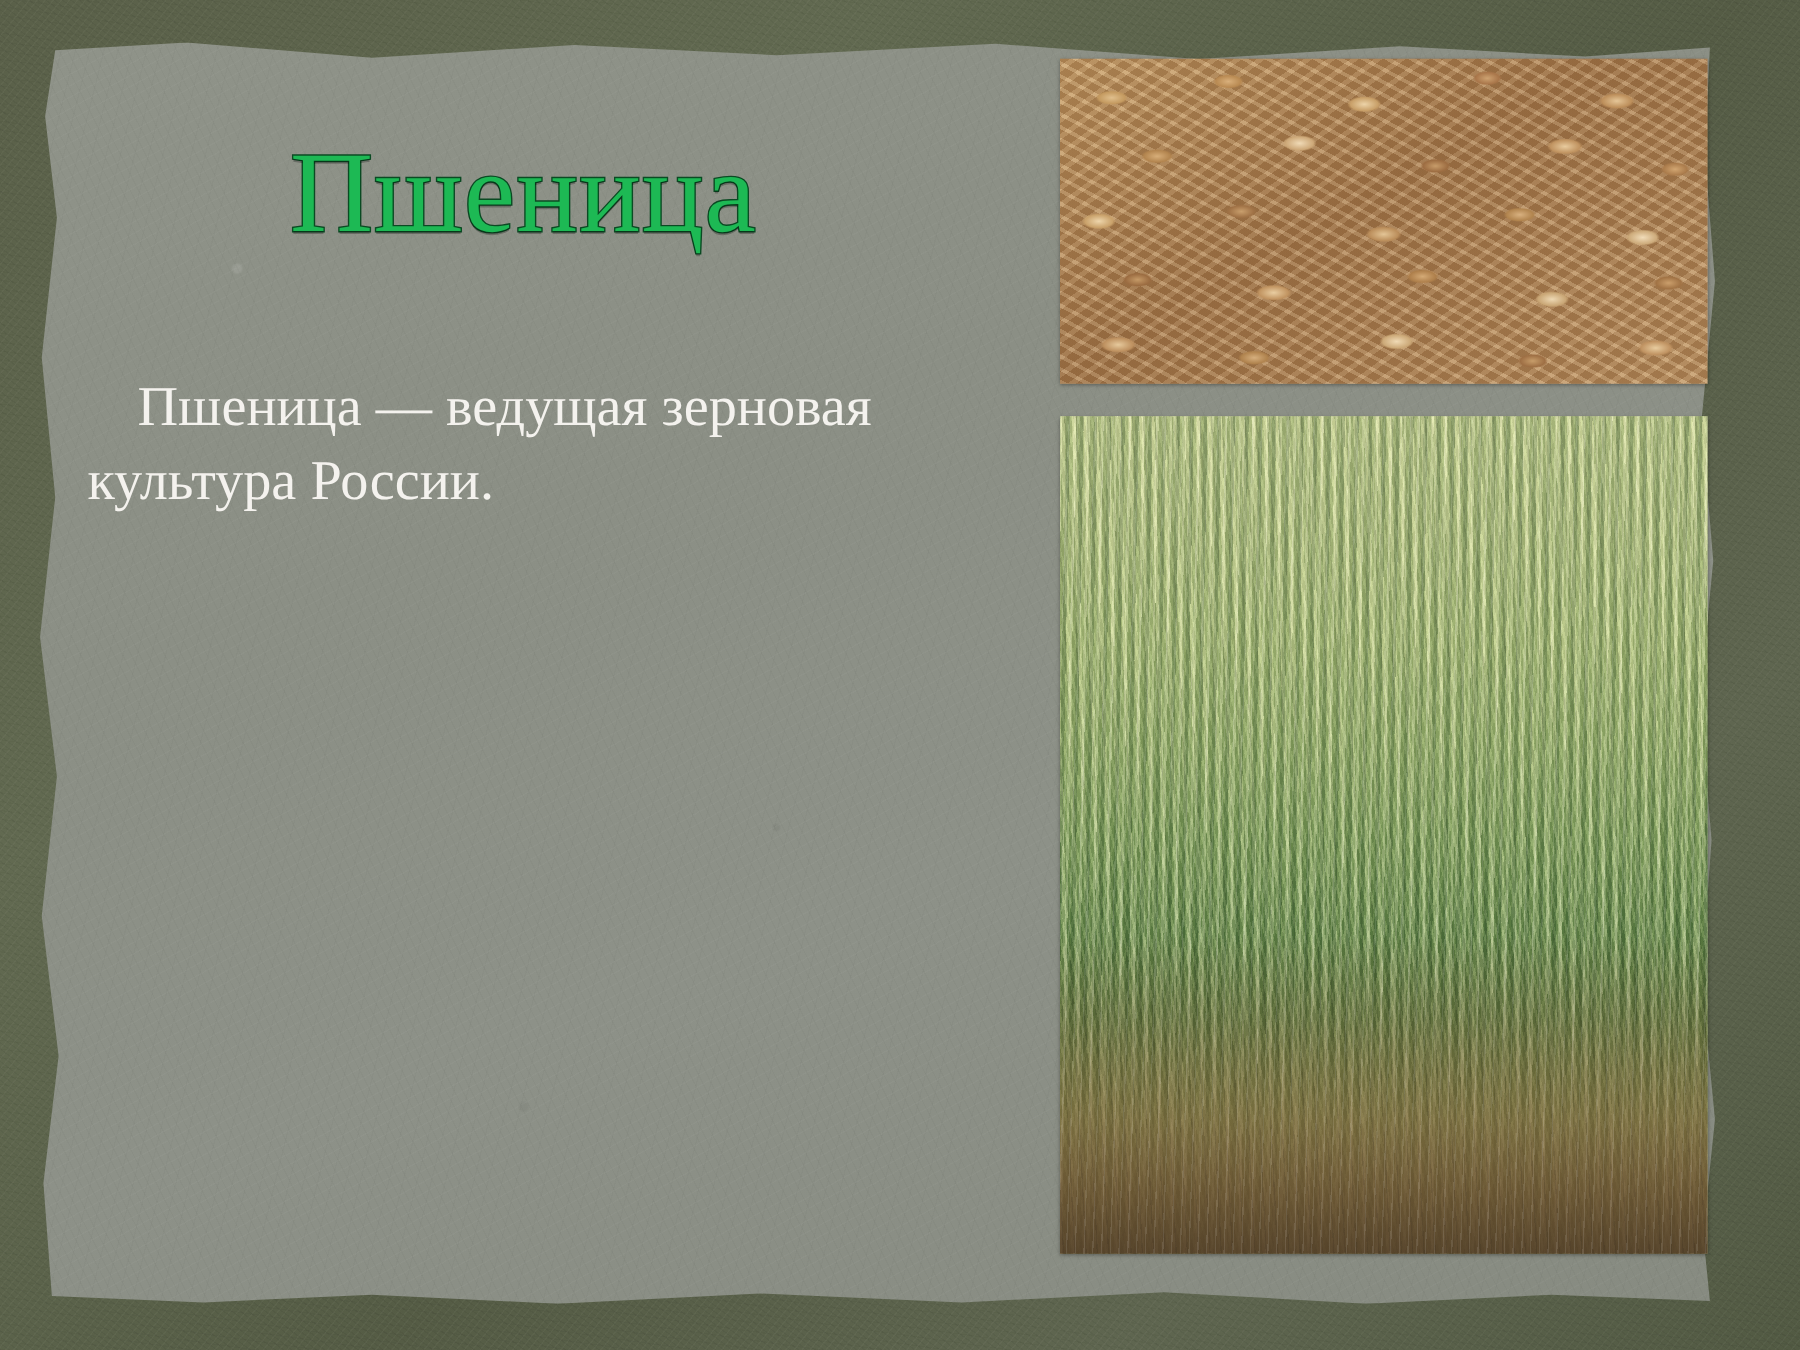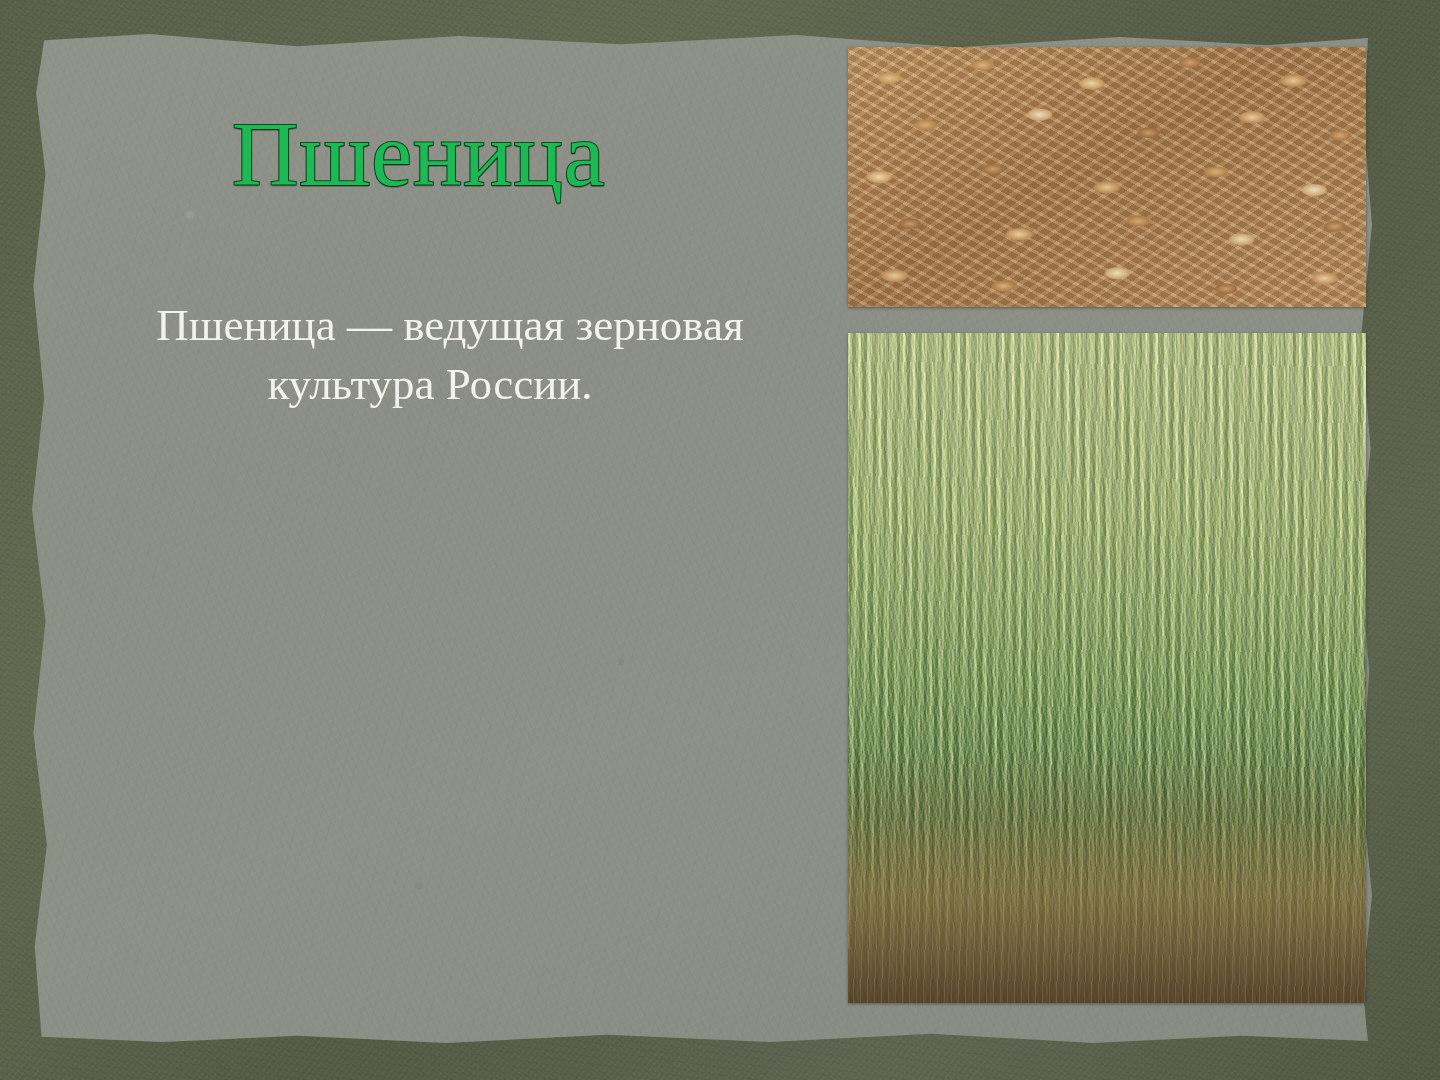--- a/index.html
+++ b/index.html
@@ -91,21 +91,21 @@
 
   
   .body-text {
     position: absolute;
     left: 70px;
     top: 296px;
     width: 720px;
     color: #f4f2ee;
     font-size: 45px;
     line-height: 1.30;
-    text-align: center;
+    text-align: left;
   }
   .para {
     margin: 0 0 6px 0;
     text-indent: 40px;
   }
   .para:last-child { margin-bottom: 0; }
 
   
   .photo {
     position: absolute;

